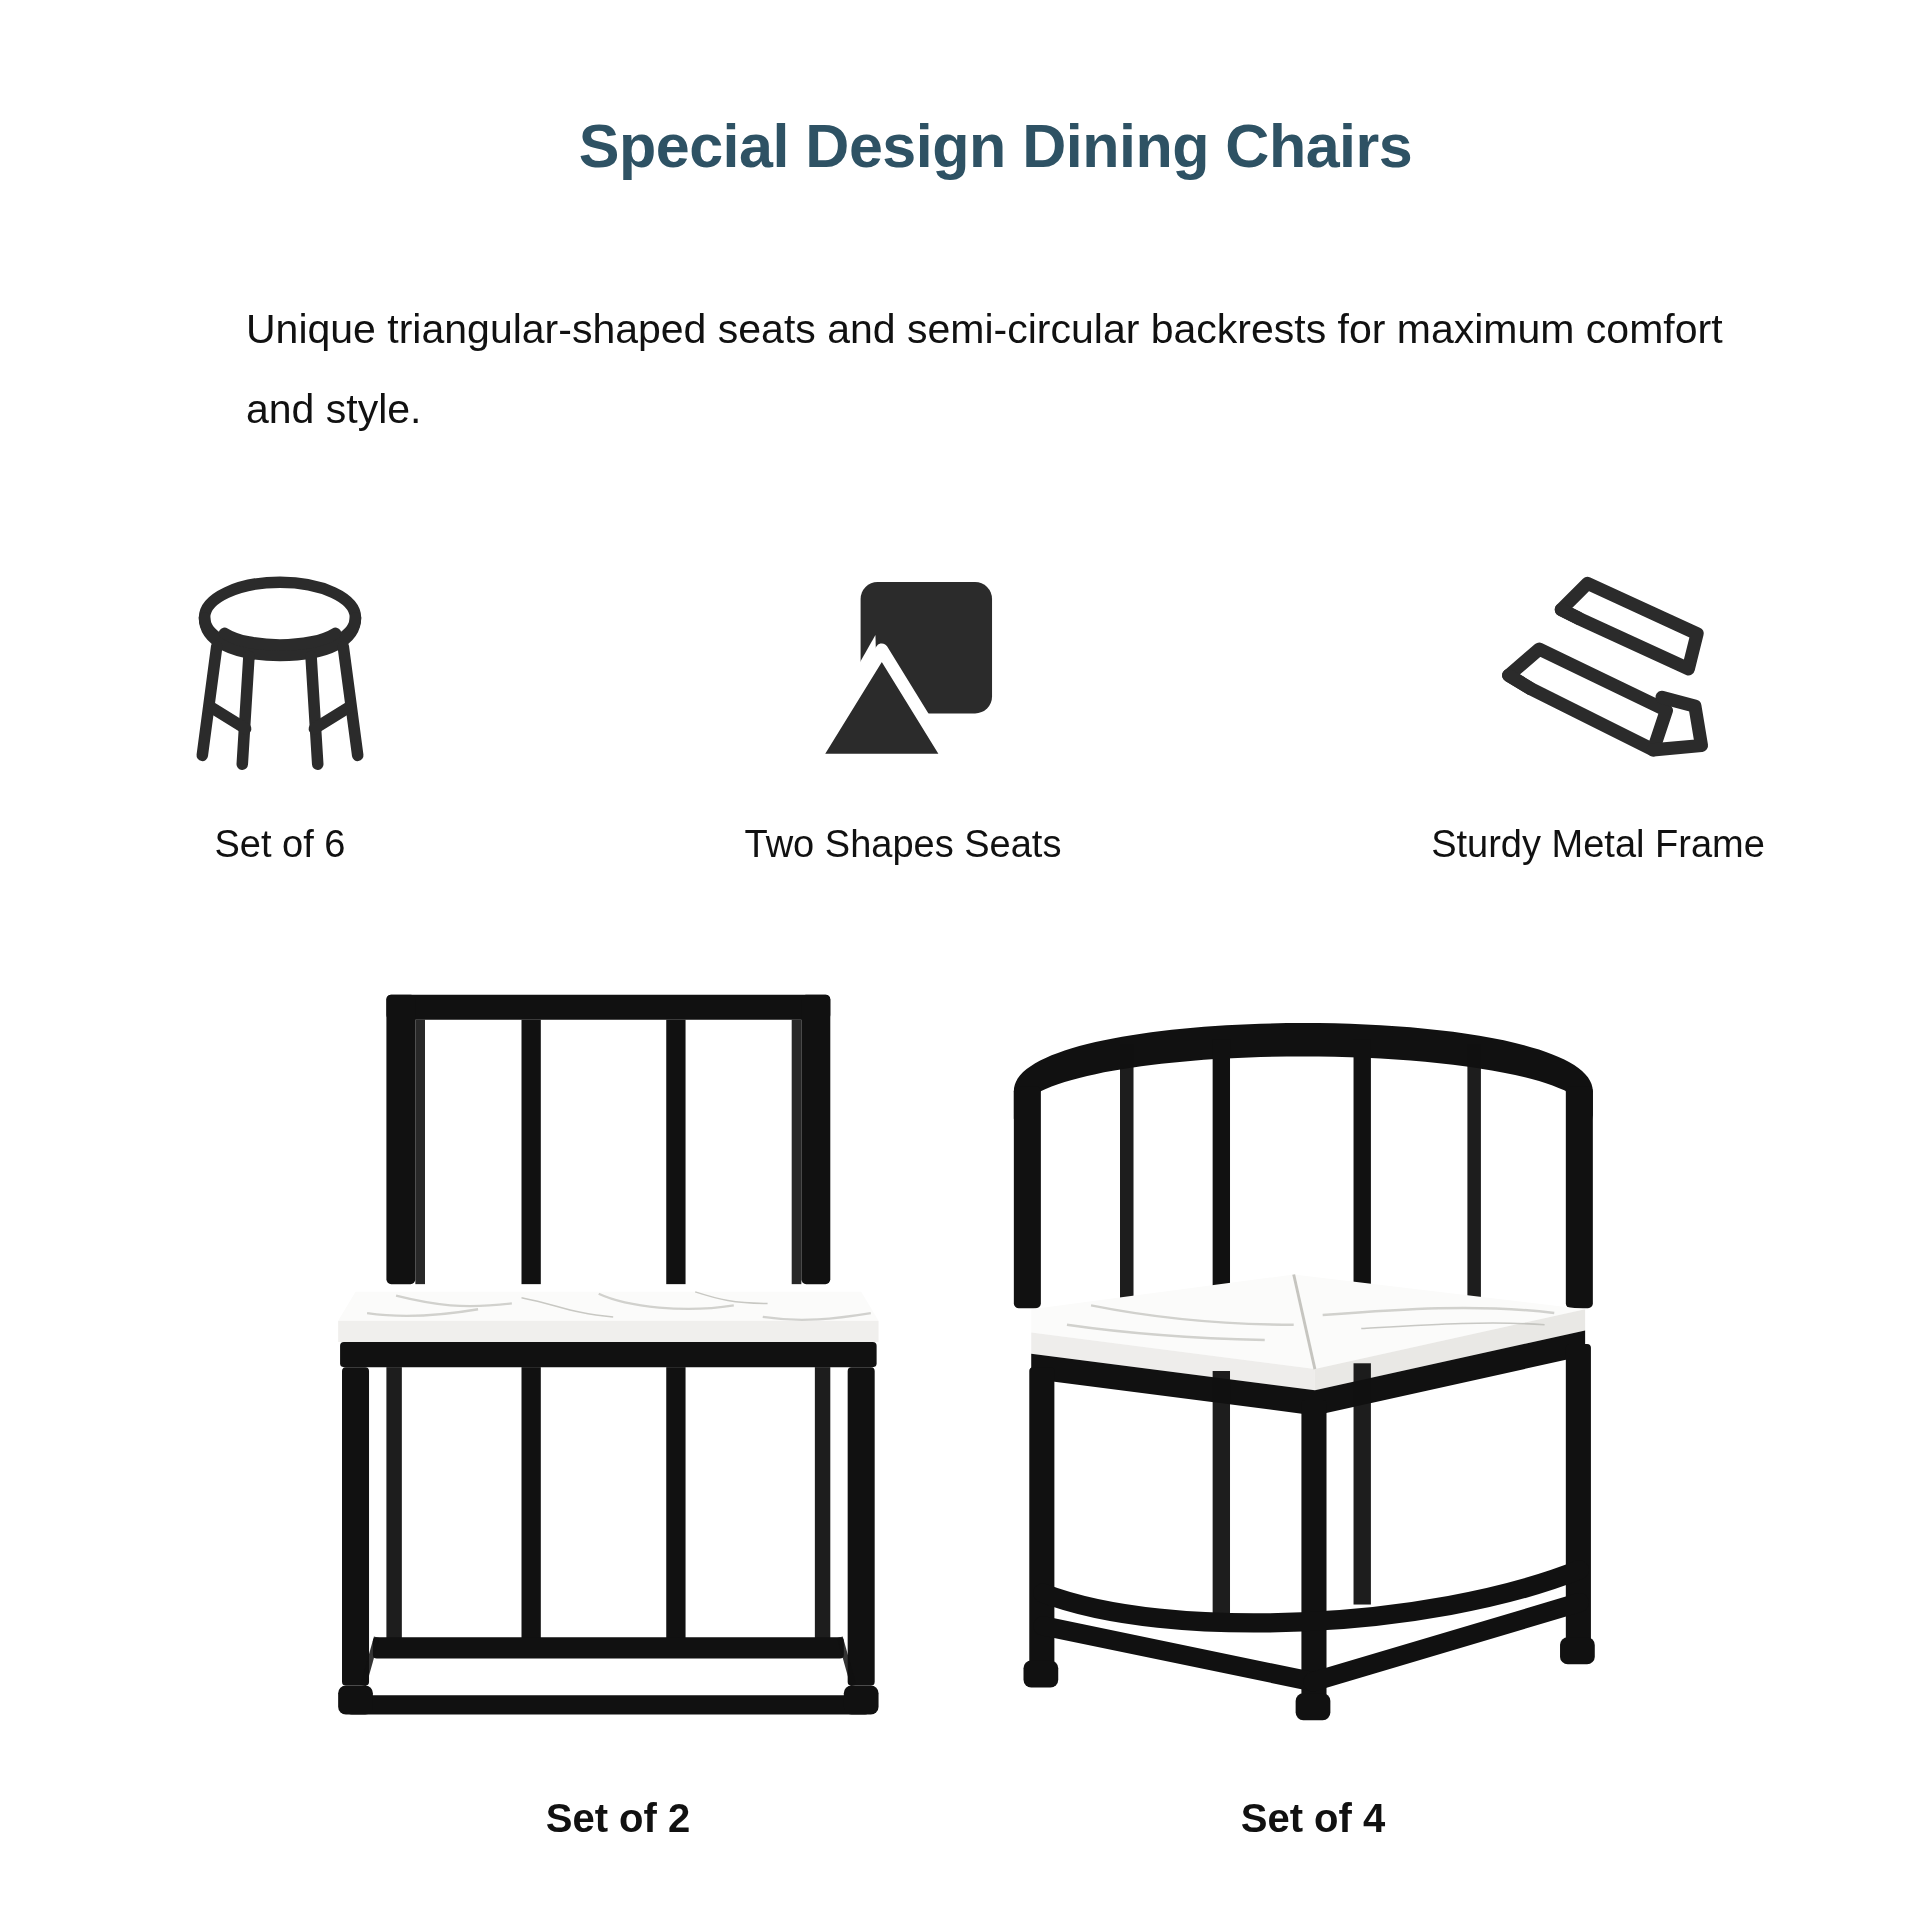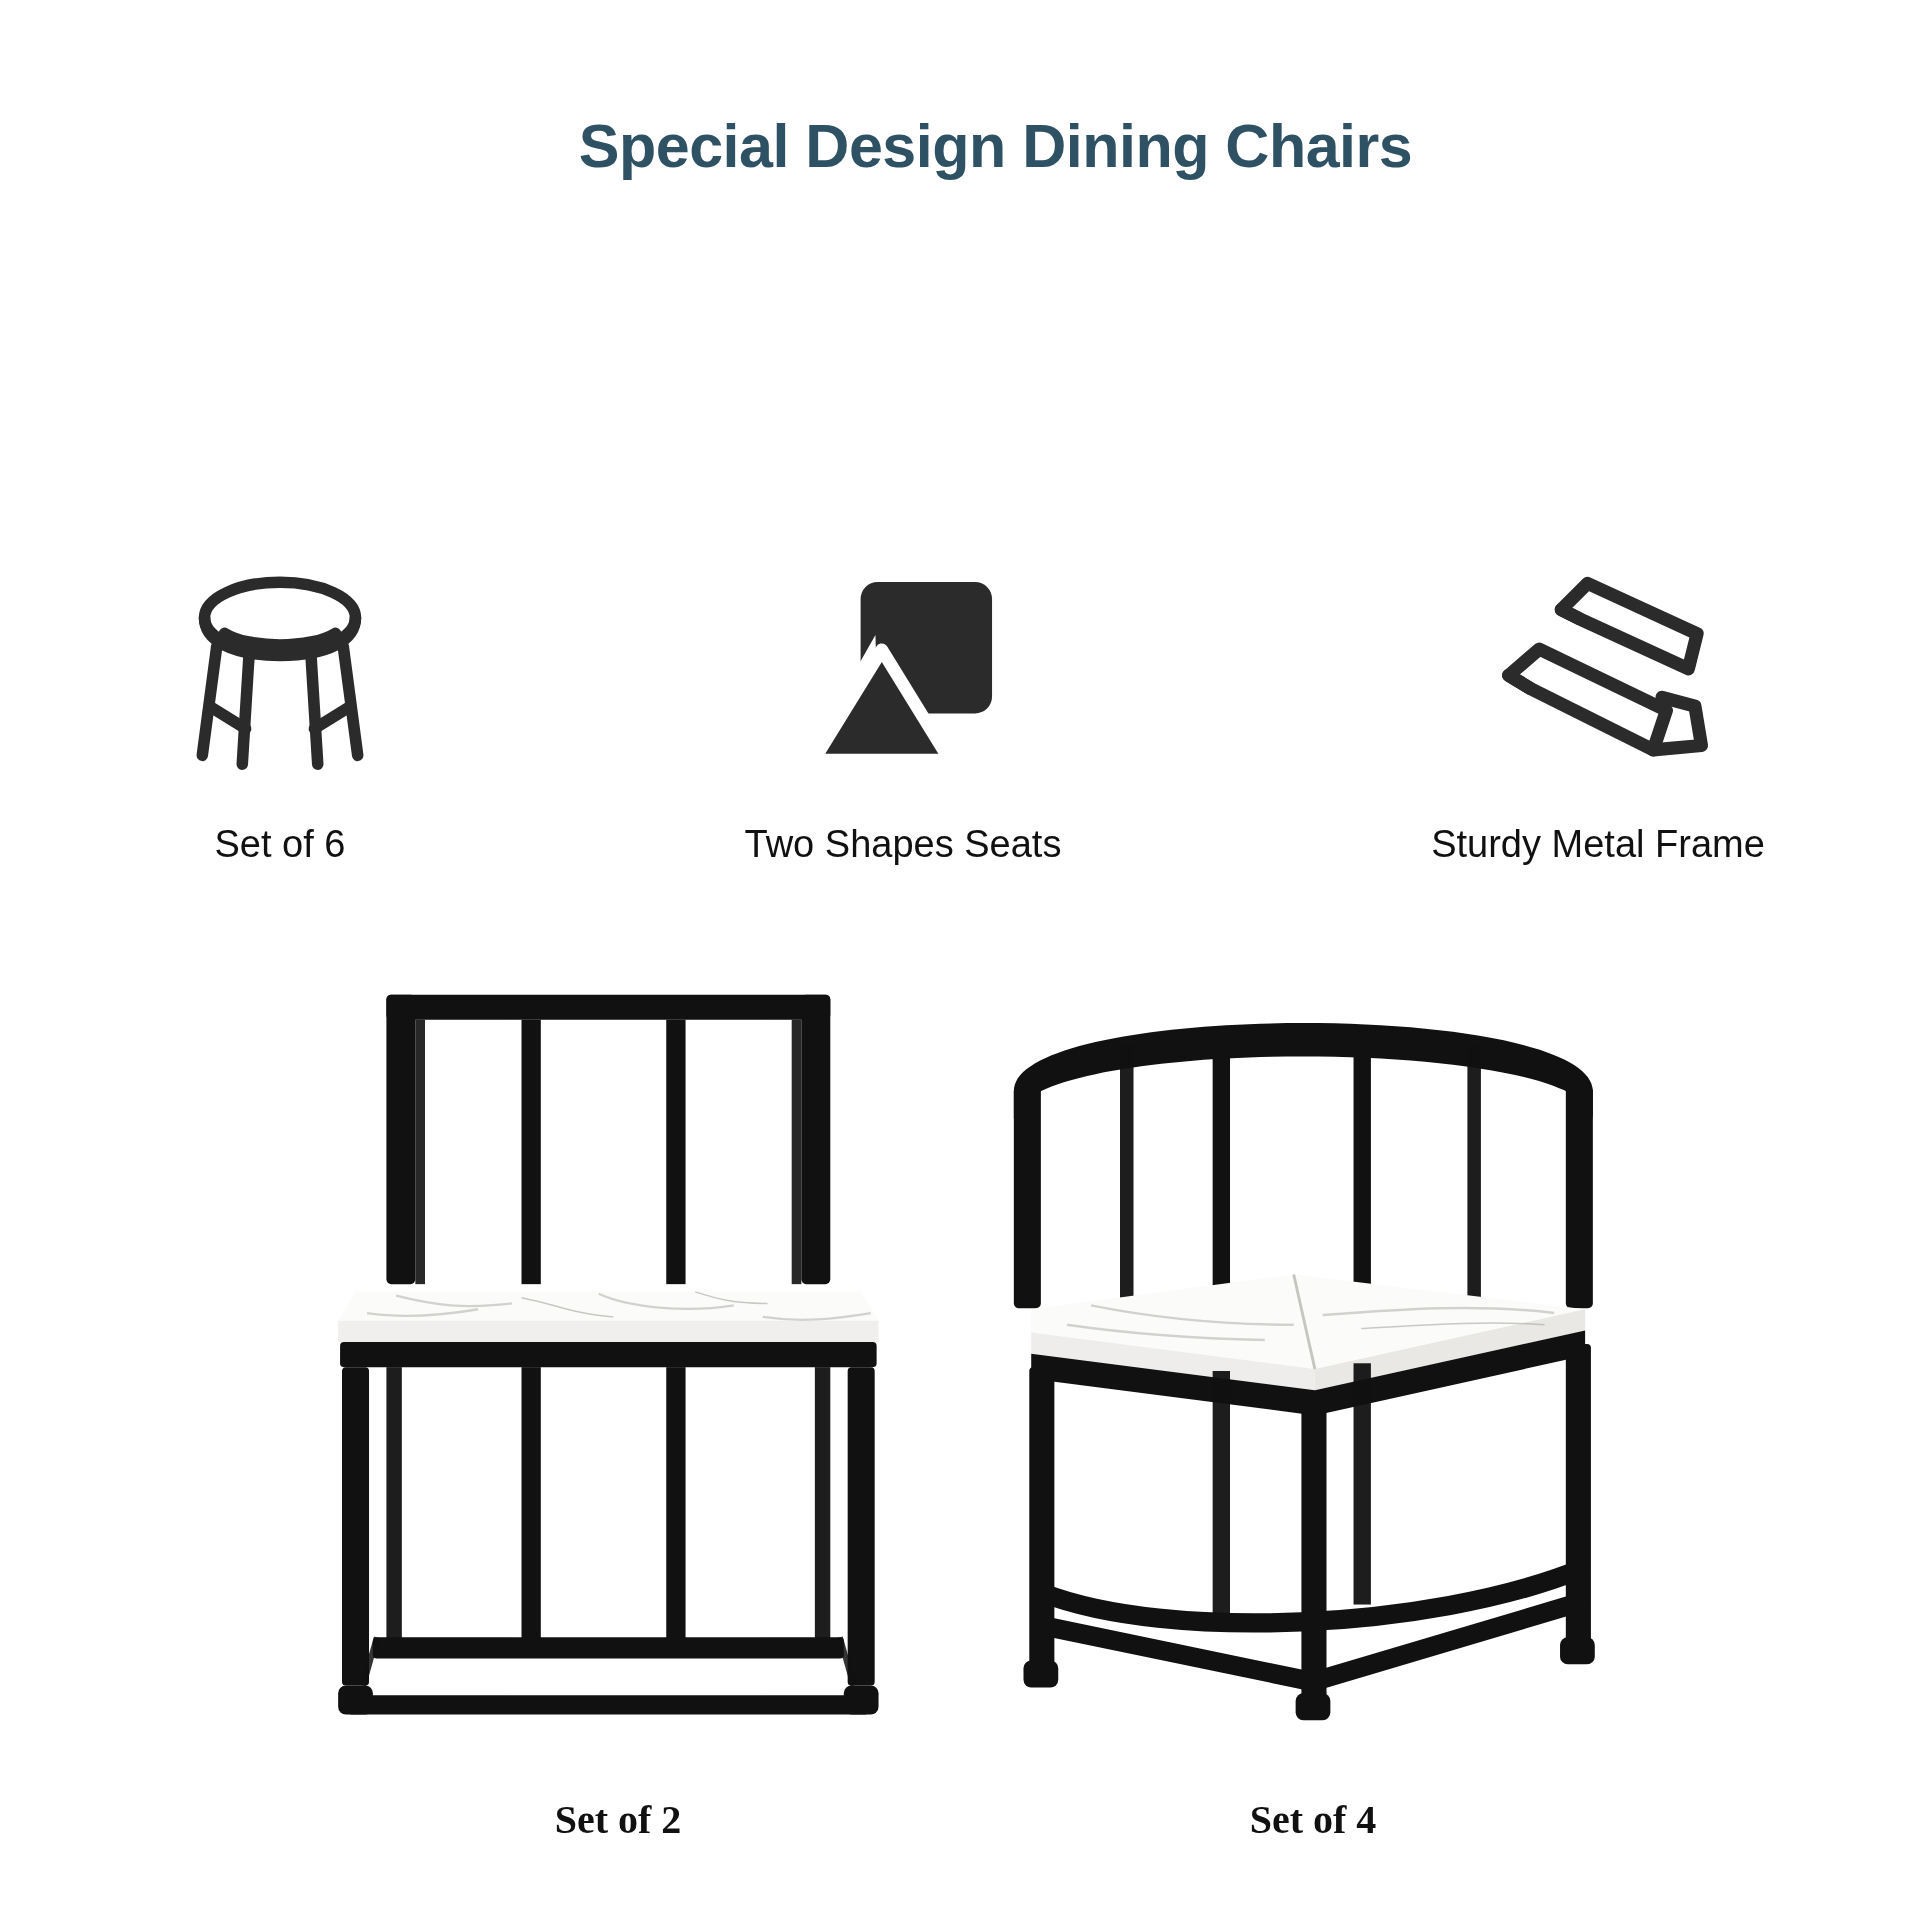--- a/index.html
+++ b/index.html
@@ -109,30 +109,30 @@
 
   .product-caption {
     position: absolute;
     top: 811px;
     left: 0;
     width: 676px;
     text-align: center;
     font-size: 40px;
     font-weight: bold;
     color: #111111;
-    font-family: Liberation Serif, serif;
   }
 </style>
 </head>
 <body>
 
 <div class="page">
 
   <div class="title" style="color: rgb(46, 82, 100);">Special Design Dining Chairs</div>
 
+  <div class="subtitle">Unique triangular-shaped seats and semi-circular backrests for maximum comfort and style.</div>
 
   <div class="features">
 
     <div class="feature f0">
       <div class="feature-icon">
         <svg width="222" height="222" viewBox="0 0 100 100" aria-hidden="true">
           <g fill="none" stroke="#2b2b2b" stroke-width="5.2" stroke-linecap="round" stroke-linejoin="round">
             <ellipse cx="50" cy="26" rx="34" ry="16"></ellipse>
             <path d="M16 26 C16 36, 28 43, 50 43 C72 43, 84 36, 84 26"></path>
             <path d="M25 33 C36 40, 64 40, 75 33"></path>

